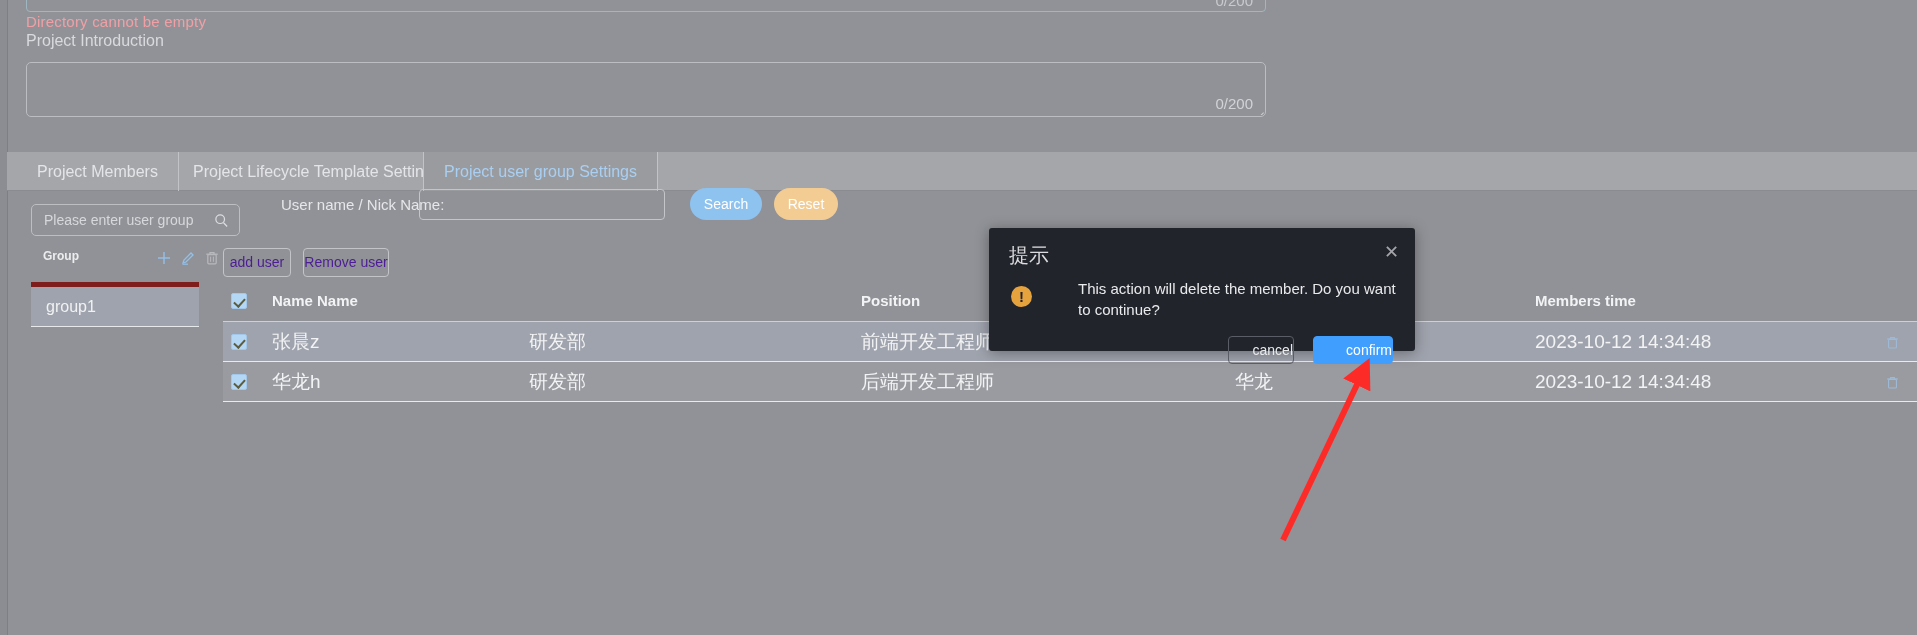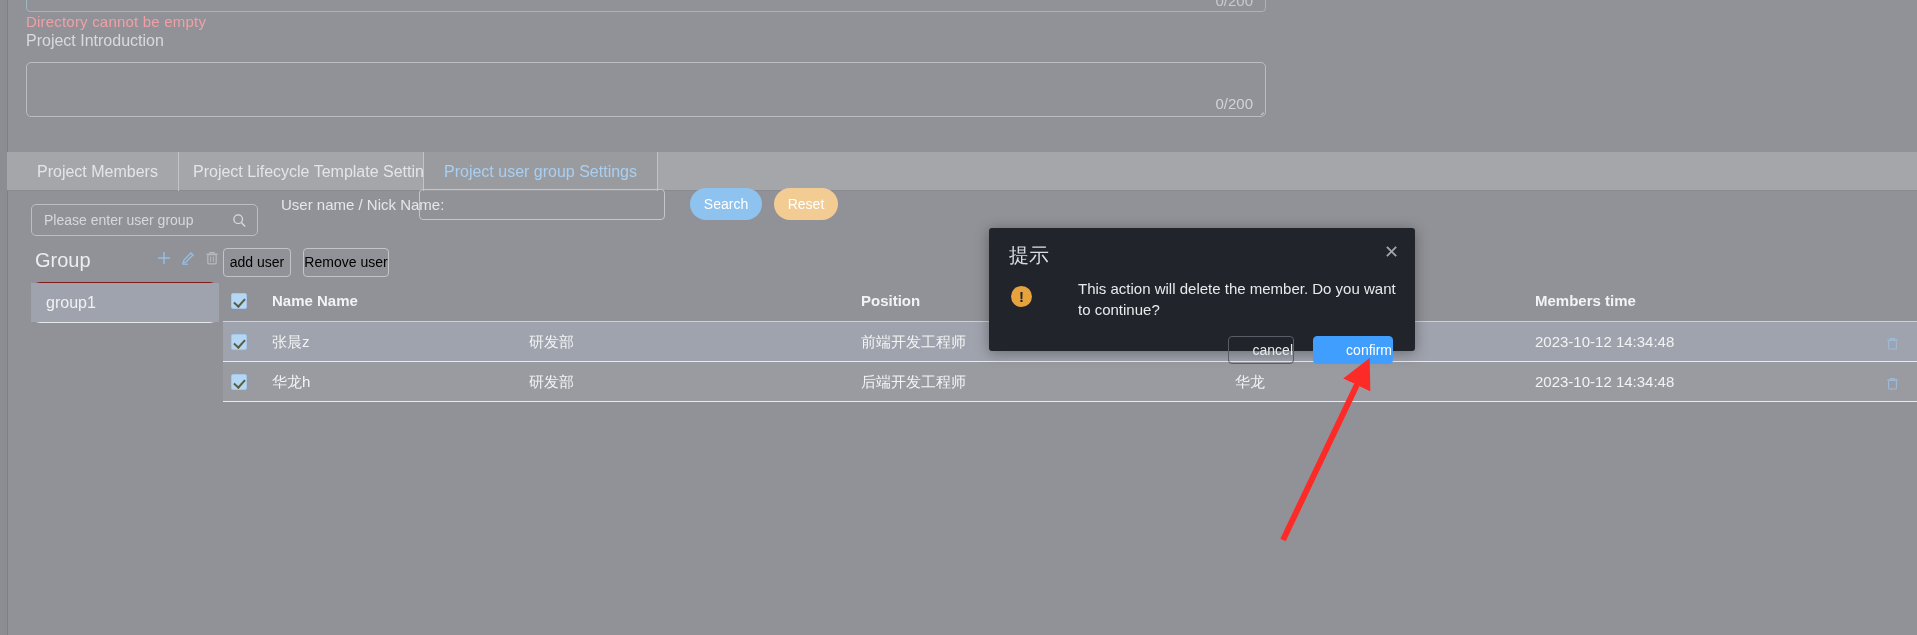--- a/index.html
+++ b/index.html
@@ -76,43 +76,42 @@
   }
   .tab.sep { border-right: 1px solid #c2c3c6; }
   .tab.active {
     background: #9a9b9f; color: #a9cff2;
     border-left: 1px solid #c2c3c6; border-right: 1px solid #c2c3c6; margin-left: 7px;
   }
 
   
   .sidebar { position: absolute; left: 8px; top: 191px; width: 215px; height: 444px; }
   .group-search {
-    position: absolute; left: 23px; top: 13px; width: 227px; height: 32px;
+    position: absolute; left: 23px; top: 13px; width: 209px; height: 32px;
     border: 1px solid #bdbec2; border-radius: 5px; box-sizing: border-box;
     background: transparent; cursor: text;
   }
   .group-search .ph {
     position: absolute; left: 12px; top: 7px; font-size: 14px; color: #d7d8db;
   }
   .group-search .mag { position: absolute; right: 10px; top: 8px; }
   .group-head {
     position: absolute; left: 23px; top: 58px; width: 188px; height: 24px;
   }
   .group-head .title {
-    position: absolute; left: 4px; top: 0; font-size: 20px; font-weight: normal; color: #eceded;
+    position: absolute; left: 12px; top: 0; font-size: 12px; font-weight: bold; color: #eceded;
   }
   .gh-icon { position: absolute; top: 1px; cursor: pointer; }
   .gh-plus { left: 125px; }
   .gh-edit { left: 149px; }
   .gh-trash { left: 173px; }
   .group-list {
-    position: absolute; left: 23px; top: 91px; width: 188px;
-    border-top: 1px solid #7f1d1d; border-bottom: 1px solid #e7e8ea;
+    position: absolute; left: 23px; top: 91px; width: 168px;
+    border-top: 5px solid #7f1d1d; border-bottom: 1px solid #e7e8ea;
     box-sizing: border-box;
-    border-radius: 9px;
   }
   .group-item {
     height: 39px; line-height: 39px; padding-left: 15px;
     font-size: 16px; color: #f0f1f2; background: #9fa3ad; cursor: pointer;
     box-sizing: border-box;
   }
 
   
   .main { position: absolute; left: 223px; top: 180px; width: 1694px; height: 365px; }
   .search-row { position: absolute; left: 0; top: 0; width: 1694px; height: 56px; }
@@ -129,39 +128,39 @@
     border-radius: 16px; font-size: 14px; color: #ffffff;
     text-align: center; cursor: pointer; box-sizing: border-box;
   }
   .btn-search { left: 467px; width: 72px; background: #8ec2ef; }
   .btn-reset  { left: 551px; width: 64px; background: #f3cc94; }
 
   .action-row { position: absolute; left: 0; top: 60px; width: 1694px; height: 40px; }
   .btn-outline {
     position: absolute; top: 8px; height: 29px; line-height: 27px;
     border: 1px solid #c3c4c8; border-radius: 4px; background: transparent;
-    font-size: 14px; color: #000000; text-align: center;
+    font-size: 14px; color: #4c1d95; text-align: center;
     cursor: pointer; box-sizing: border-box;
   }
   .btn-add { left: 0px; width: 68px; }
   .btn-remove { left: 80px; width: 86px; }
 
   
   .table { position: absolute; left: 0; top: 100px; width: 1694px; }
   .trow {
     position: relative; height: 40px; box-sizing: border-box;
     border-bottom: 1px solid #e9eaec;
   }
   .thead { height: 42px; border-bottom: 1px solid #cfd0d3; }
   .thead .cell { font-weight: bold; color: #f2f3f4; font-size: 15px; }
   .tbody-row { background: #9fa3ad; }
   .tbody-row.alt { background: #9a9ba0; }
   .cell {
     position: absolute; top: 0; height: 100%; line-height: 40px;
-    font-size: 15px; color: #f2f3f4; white-space: nowrap;
+    font-size: 19px; color: #f2f3f4; white-space: nowrap;
   }
   .thead .cell { line-height: 42px; }
   .c-check { left: 8px; width: 30px; }
   .c-nick { left: 49px; }
   .c-dept { left: 306px; }
   .c-pos  { left: 638px; }
   .c-name { left: 1012px; }
   .c-time { left: 1312px; }
   .c-op   { left: 1662px; }
   .chk {

